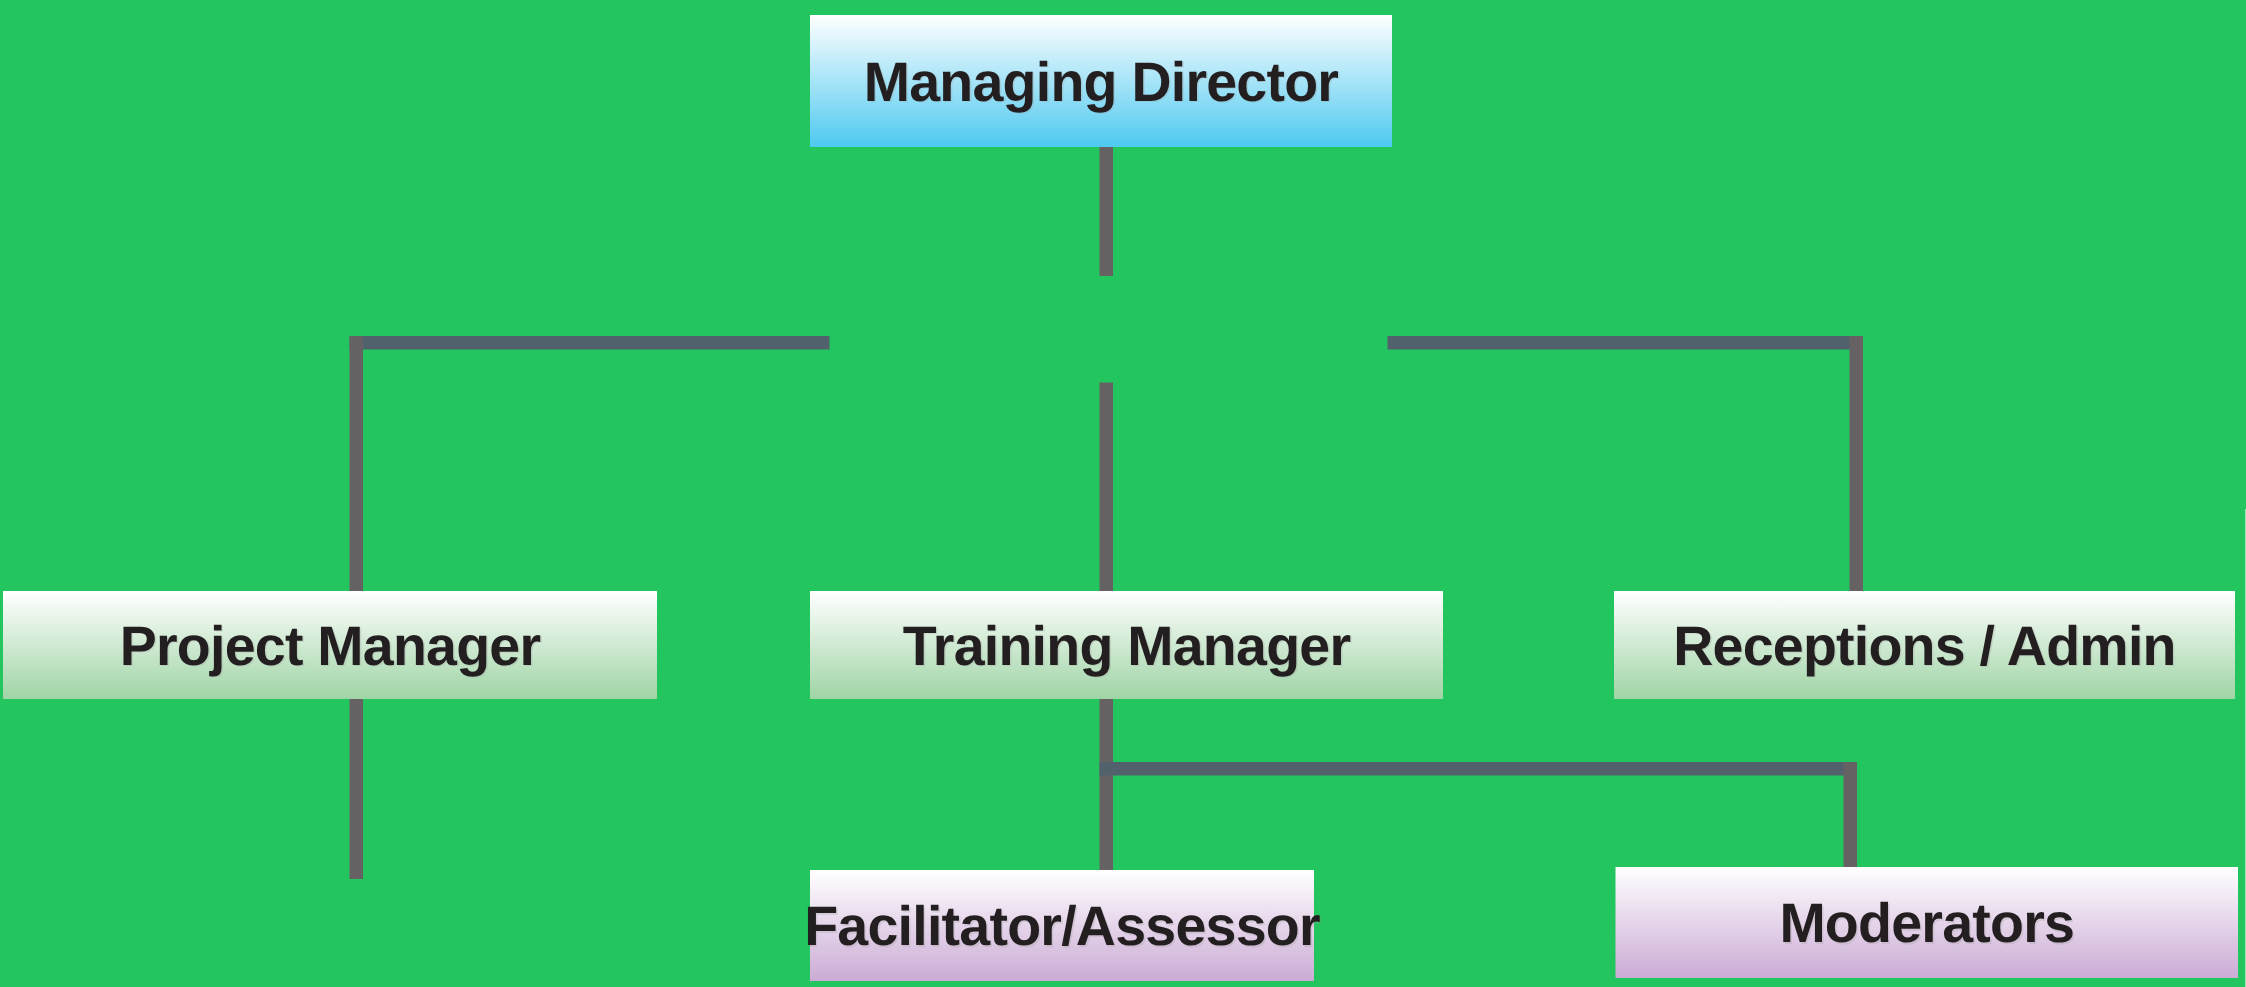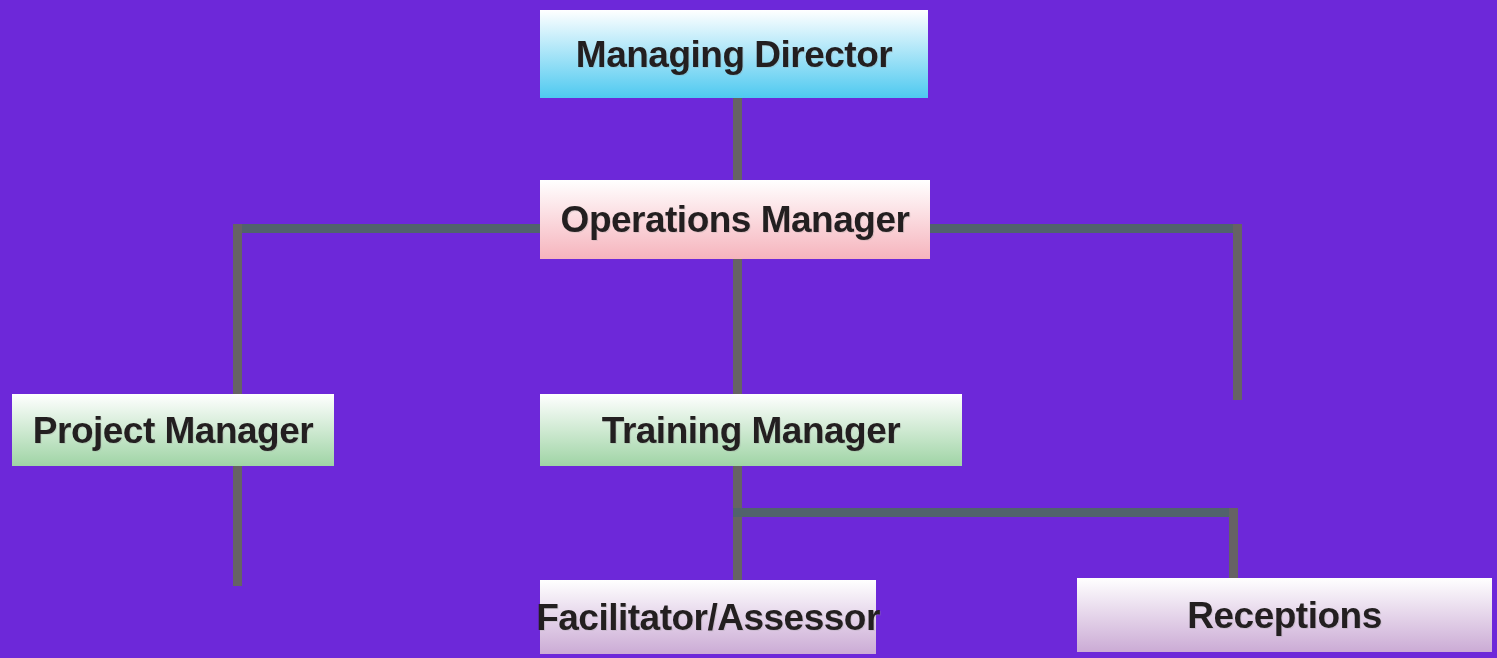--- a/index.html
+++ b/index.html
@@ -4,21 +4,21 @@
 <style>
   html, body {
     margin: 0;
     padding: 0;
     background: #ffffff;
   }
   .stage {
     position: relative;
     width: 1497px;
     height: 658px;
-    background: #6d28d9;
+    background: #22c55e;
     overflow: hidden;
     font-family: "Liberation Sans", sans-serif;
   }
   .line {
     position: absolute;
     z-index: 1;
     background: var(--line-color, #666264);
   }
   .node {
     position: absolute;
@@ -34,21 +34,21 @@
     line-height: 1;
     letter-spacing: -0.5px;
     color: var(--text-color, #231f20);
     white-space: nowrap;
     text-shadow: 1px 1px 0 rgba(150,150,150,0.25);
   }
 
   
   #n-managing-director   { left: 540px;  top: 10px;  width: 388px; height: 88px; }
   #n-operations-manager  { left: 540px;  top: 180px; width: 390px; height: 79px; }
-  #n-project-manager     { left: 2px;    top: 394px; width: 322px; height: 72px; margin-left: 10px; }
+  #n-project-manager     { left: 2px;    top: 394px; width: 436px; height: 72px; }
   #n-training-manager    { left: 540px;  top: 394px; width: 422px; height: 72px; }
   #n-receptions-admin    { left: 1076px; top: 394px; width: 414px; height: 72px; }
   #n-general-manager     { left: 2px;    top: 580px; width: 395px; height: 74px; }
   #n-facilitator-assessor{ left: 540px;  top: 580px; width: 336px; height: 74px; }
   #n-moderators          { left: 1077px; top: 578px; width: 415px; height: 74px; }
 
   
   #l-md-om        { left: 733px;  top: 96px;  width: 9px;   height: 88px;  }
   #l-om-left-h    { left: 233px;  top: 224px; width: 320px; height: 9px;   }
   #l-om-left-v    { left: 233px;  top: 224px; width: 9px;   height: 176px; }
@@ -73,31 +73,31 @@
   <div class="line" id="l-om-tm" style="--line-color: #666264;"></div>
   <div class="line" id="l-pm-gm" style="--line-color: #666264;"></div>
   <div class="line" id="l-tm-fa" style="--line-color: #666264;"></div>
   <div class="line" id="l-tm-mod-h" style="--line-color: #51626c;"></div>
   <div class="line" id="l-tm-mod-v" style="--line-color: #666264;"></div>
 
   <div class="node" id="n-managing-director" style="--box-color: #4ec9f0;">
     <span class="label">Managing Director</span>
   </div>
 
-  <div class="node" id="n-operations-manager" style="--box-color: #f6b4bd;">
-    <span class="label">Operations Manager</span>
-  </div>
 
   <div class="node" id="n-project-manager" style="--box-color: #9fd4a5;">
     <span class="label">Project Manager</span>
   </div>
   <div class="node" id="n-training-manager" style="--box-color: #9fd4a5;">
     <span class="label">Training Manager</span>
   </div>
+  <div class="node" id="n-receptions-admin" style="--box-color: #9fd4a5;">
+    <span class="label">Receptions / Admin</span>
+  </div>
 
   <div class="node" id="n-facilitator-assessor" style="--box-color: #cbabd5;">
     <span class="label">Facilitator/Assessor</span>
   </div>
   <div class="node" id="n-moderators" style="--box-color: #cbabd5;">
-    <span class="label">Receptions</span>
+    <span class="label">Moderators</span>
   </div>
 
 </div>
 
 </body></html>

